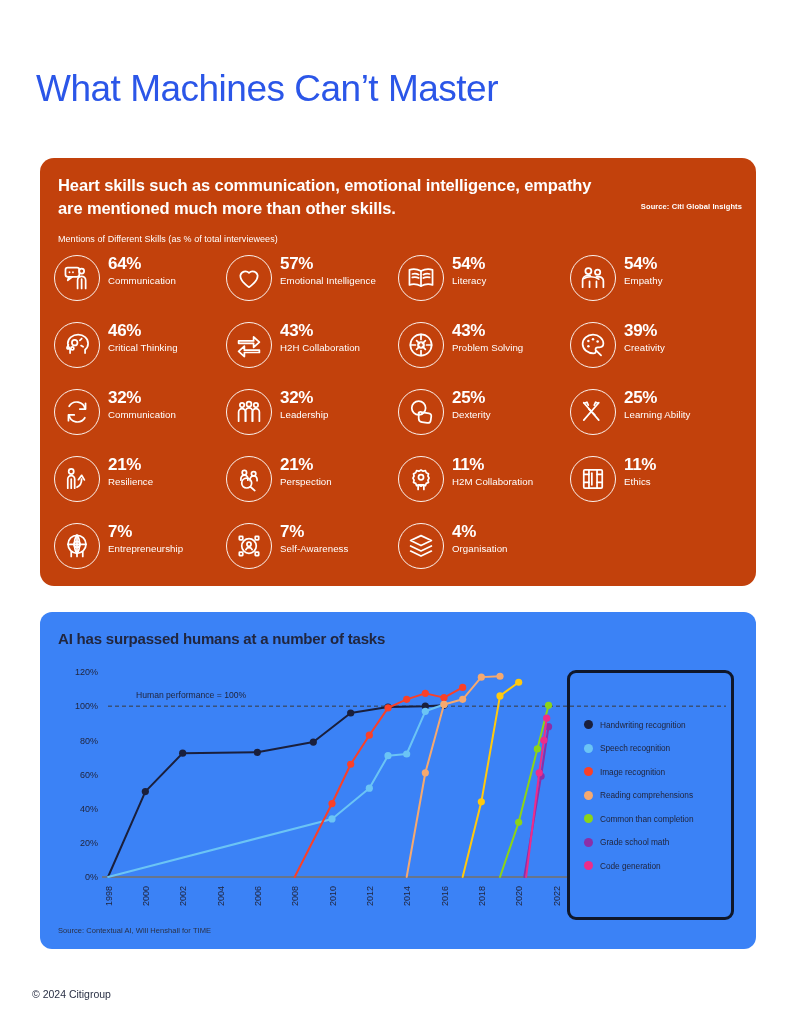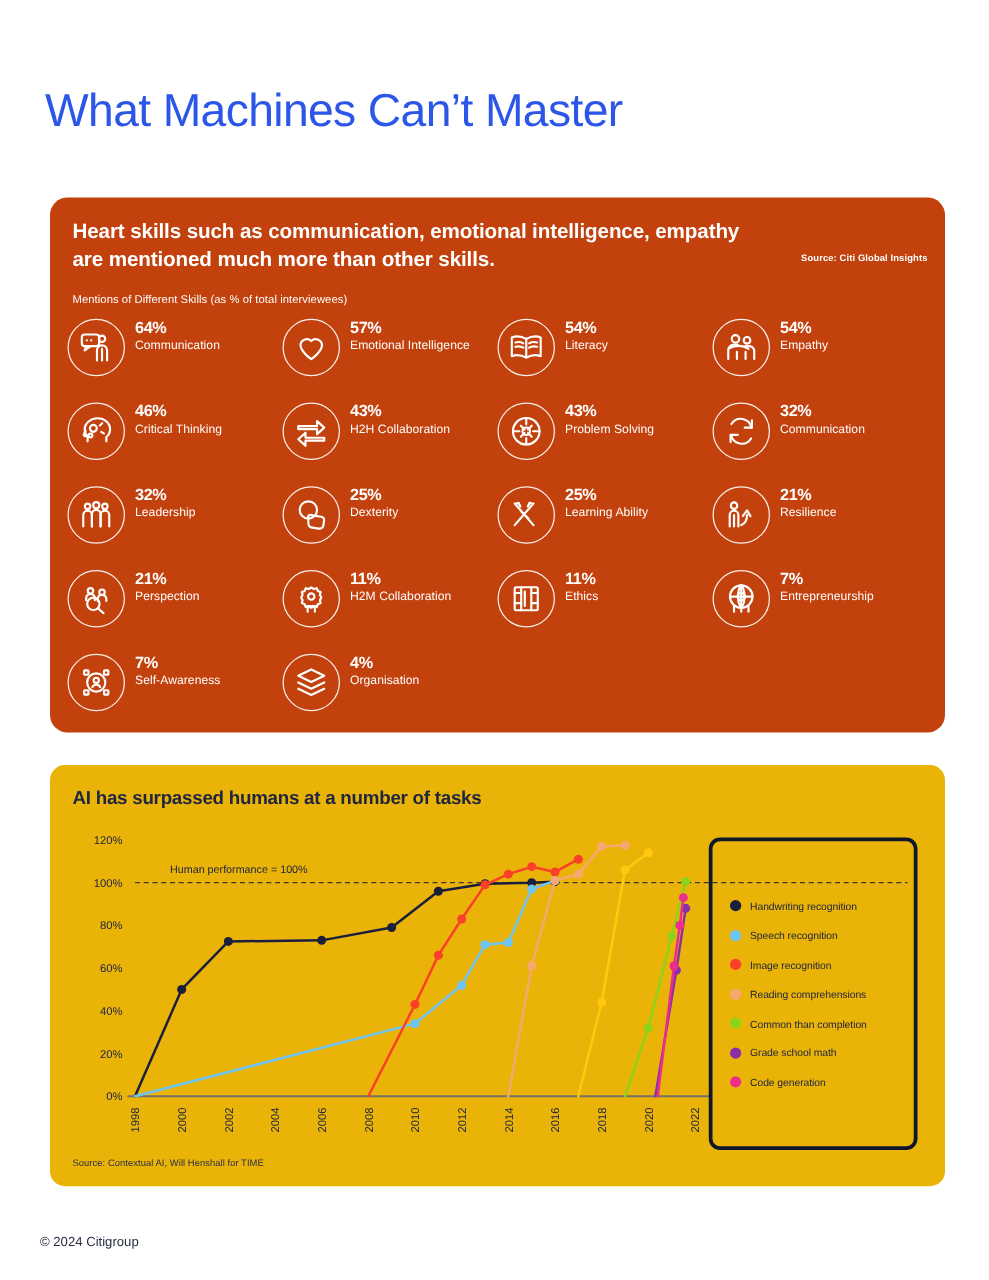--- a/index.html
+++ b/index.html
@@ -54,33 +54,33 @@
   .skill-icon {
     flex: 0 0 auto;
     width: 46px; height: 46px; border-radius: 50%;
     border: 1.4px solid rgba(255,255,255,0.92);
     display: flex; align-items: center; justify-content: center;
     margin-top: 1px;
   }
   .skill-icon svg { display: block; }
   .skill-text { padding-top: 1px; }
   .skill-pct {
-    font-size: 13px; font-weight: bold; line-height: 1.05;
+    font-size: 17px; font-weight: bold; line-height: 1.05;
     letter-spacing: -0.3px;
   }
   .skill-label {
     font-size: 9.7px; line-height: 1.28; margin-top: 2px;
     max-width: 110px; letter-spacing: 0.05px;
   }
 
   
   .chart-panel {
     position: absolute; left: 40px; top: 612px;
     width: 716px; height: 337px;
-    background: #eab308; border-radius: 12px; overflow: hidden;
+    background: #3b82f6; border-radius: 12px; overflow: hidden;
   }
   .chart-title {
     position: absolute; left: 18px; top: 18px;
     font-size: 15px; font-weight: bold; color: #21263F;
     letter-spacing: -0.2px;
   }
   .chart-source {
     position: absolute; left: 18px; bottom: 14px;
     font-size: 7.5px; color: #2A3045; letter-spacing: 0.05px;
   }
@@ -211,20 +211,36 @@
             <svg width="30" height="30" viewBox="0 0 26 26">
               <circle cx="13" cy="13" r="9.2" stroke="#fff" stroke-width="1.5" fill="none" stroke-linecap="round" stroke-linejoin="round"></circle>
               <path d="M13 3.8v4.4M13 17.8v4.4M3.8 13h4.4M17.8 13h4.4" stroke="#fff" stroke-width="1.5" fill="none" stroke-linecap="round" stroke-linejoin="round"></path>
               <path d="M9.2 9.2l2.6 2.6M16.8 9.2l-2.6 2.6M9.2 16.8l2.6-2.6M16.8 16.8l-2.6-2.6" stroke="#fff" stroke-width="1.5" fill="none" stroke-linecap="round" stroke-linejoin="round"></path>
               <circle cx="13" cy="13" r="2.6" stroke="#fff" stroke-width="1.5" fill="none" stroke-linecap="round" stroke-linejoin="round"></circle>
             </svg>
           </div>
           <div class="skill-text">
             <div class="skill-pct">43%</div>
             <div class="skill-label">Problem Solving</div>
+          </div>
+        </div>
+        <div class="skill">
+          <div class="skill-icon">
+            <svg width="30" height="30" viewBox="0 0 26 26">
+              <path d="M13 4c5 0 9 3.6 9 7.8 0 2.3-1.9 3.2-3.4 3.2h-1.4c-1.2 0-2 .8-2 1.8 0 .6.3 1 .3 1.6 0 1.1-.9 1.8-2.1 1.8C8.6 20.2 4 17 4 12.1 4 7.6 8 4 13 4z" stroke="#fff" stroke-width="1.5" fill="none" stroke-linecap="round" stroke-linejoin="round"></path>
+              <circle cx="9" cy="9.5" r="1.1" fill="#fff"></circle>
+              <circle cx="13" cy="8" r="1.1" fill="#fff"></circle>
+              <circle cx="17" cy="10" r="1.1" fill="#fff"></circle>
+              <circle cx="9" cy="14" r="1.1" fill="#fff"></circle>
+              <path d="M16 18l4 4" stroke="#fff" stroke-width="1.5" fill="none" stroke-linecap="round" stroke-linejoin="round"></path>
+            </svg>
+          </div>
+          <div class="skill-text">
+            <div class="skill-pct">39%</div>
+            <div class="skill-label">Creativity</div>
           </div>
         </div>
         <div class="skill">
           <div class="skill-icon">
             <svg width="30" height="30" viewBox="0 0 26 26">
               <path d="M20 10.5A7.5 7.5 0 006.2 8" stroke="#fff" stroke-width="1.5" fill="none" stroke-linecap="round" stroke-linejoin="round"></path>
               <path d="M6 15.5A7.5 7.5 0 0019.8 18" stroke="#fff" stroke-width="1.5" fill="none" stroke-linecap="round" stroke-linejoin="round"></path>
               <path d="M20.4 5.5v5h-5M5.6 20.5v-5h5" stroke="#fff" stroke-width="1.5" fill="none" stroke-linecap="round" stroke-linejoin="round"></path>
             </svg>
           </div>

